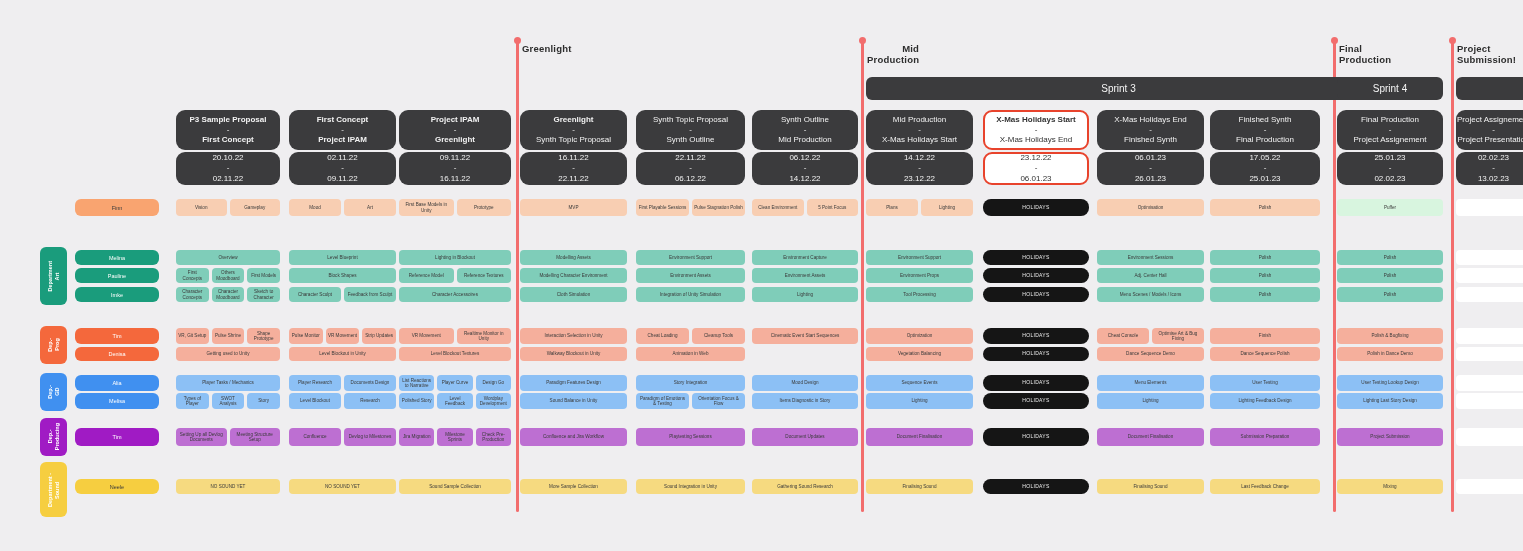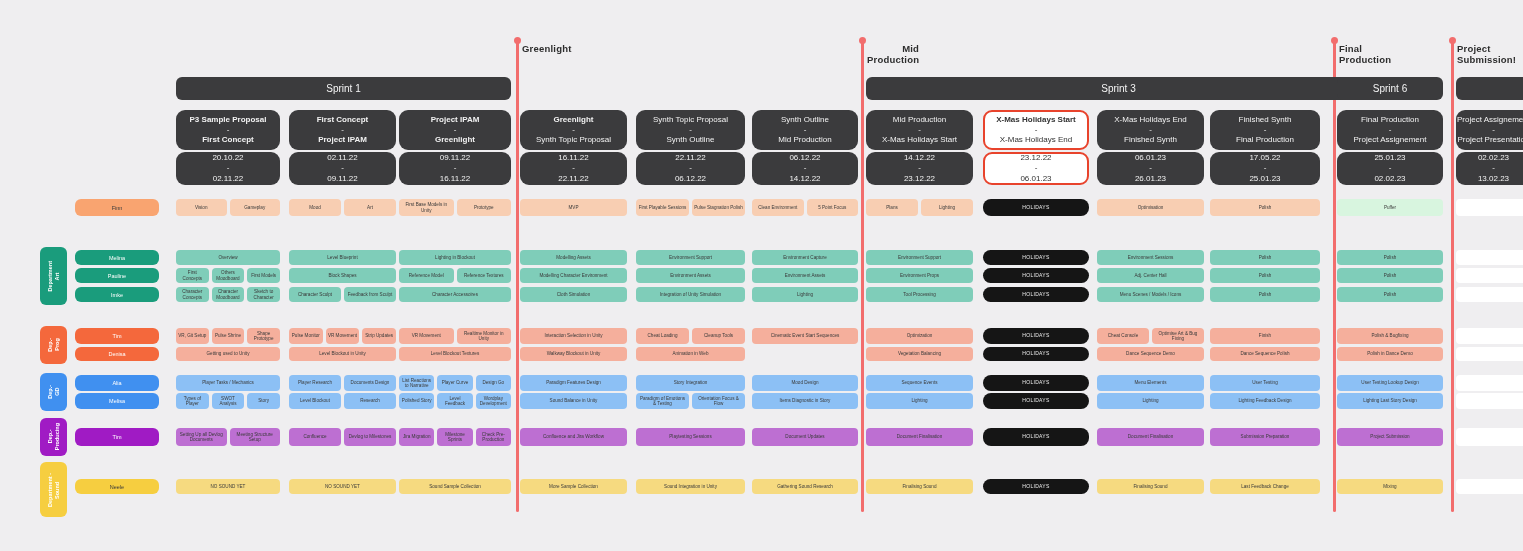--- a/index.html
+++ b/index.html
@@ -64,28 +64,25 @@
     <div class="milestone-label" style="left: 867px; top: 44px; text-align: right;">Mid
 Production</div>
     <div class="vline" style="left: 1333px; top: 40px; height: 472px;"></div>
     <div class="vdot" style="left: 1330.5px; top: 37px;"></div>
     <div class="milestone-label" style="left: 1339px; top: 44px;">Final
 Production</div>
     <div class="vline" style="left: 1451px; top: 40px; height: 472px;"></div>
     <div class="vdot" style="left: 1448.5px; top: 37px;"></div>
     <div class="milestone-label" style="left: 1457px; top: 44px;">Project
 Submission!</div>
-    <div class="sprint-bar" style="left: 176px; top: 77px; width: 335px;">
-      <span>Sprint 1</span>
-    </div>
     <div class="sprint-bar" style="left: 866px; top: 77px; width: 505px;">
       <span>Sprint 3</span>
     </div>
     <div class="sprint-bar" style="left: 1337px; top: 77px; width: 106px;">
-      <span>Sprint 6</span>
+      <span>Sprint 4</span>
     </div>
     <div class="sprint-bar" style="left: 1456px; top: 77px; width: 75px;">
       <span></span>
     </div>
     <div class="phase-card" style="left: 176px; top: 110px; width: 104px; height: 40px;">
       <div class="t1">P3 Sample Proposal</div>
       <div>-</div>
       <div class="t1">First Concept</div>
     </div>
     <div class="date-card" style="left: 176px; top: 152px; width: 104px; height: 33px;">

